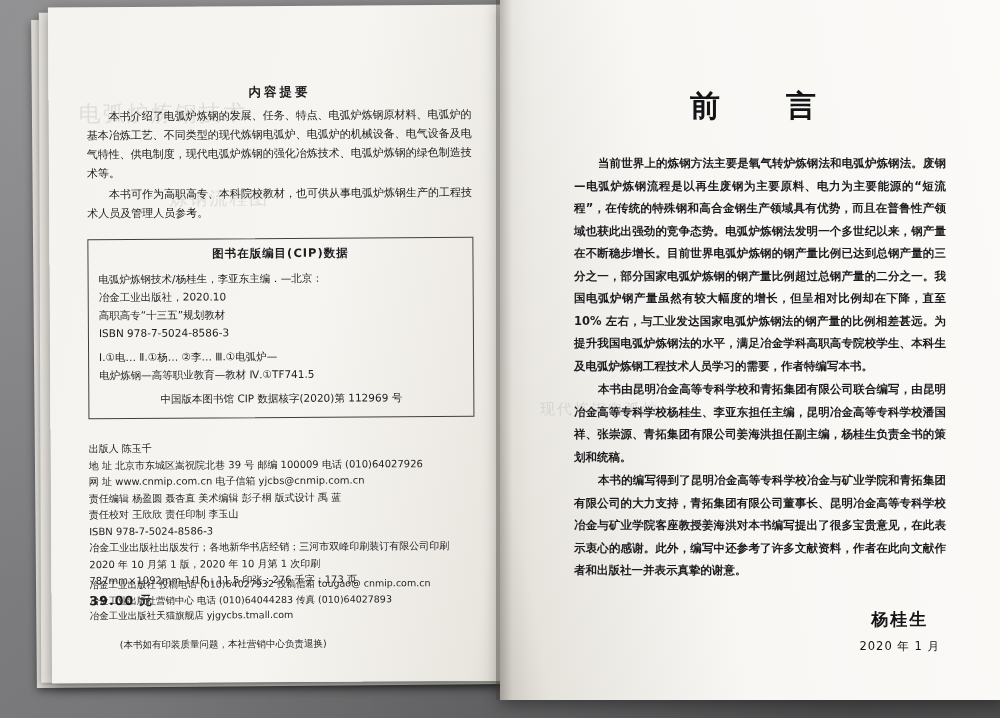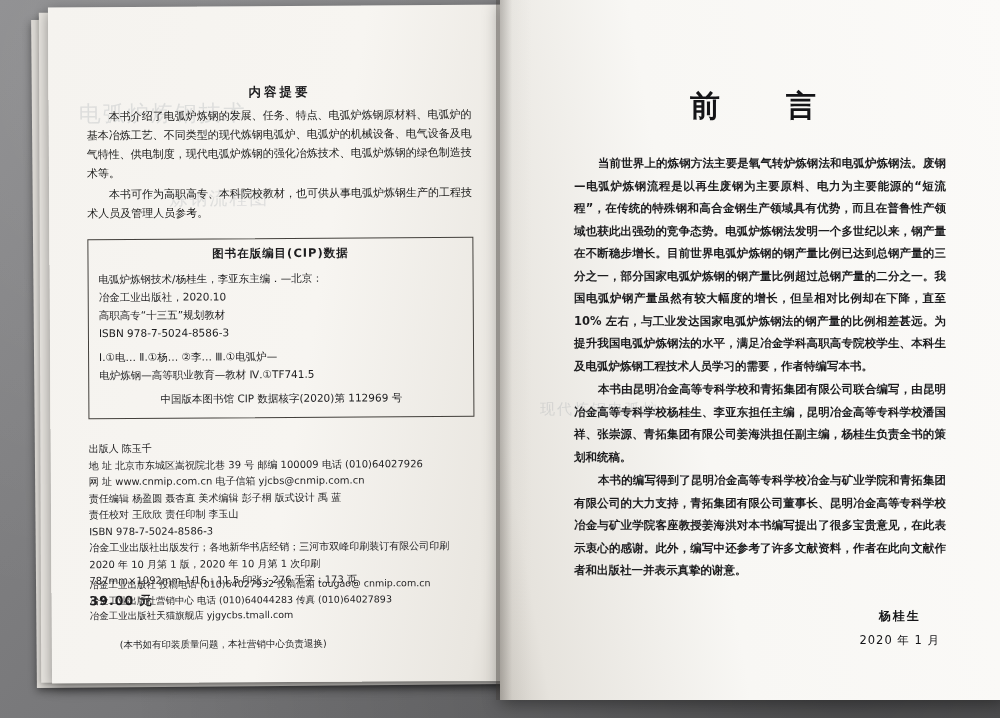--- a/index.html
+++ b/index.html
@@ -217,21 +217,21 @@
   .preface p { margin: 0 0 1px 0; text-indent: 24px; font-weight: bold; }
 
   .sign {
     position: absolute;
     right: 66px;
     top: 608px;
     text-align: center;
     color: #141417;
   }
   .sign .name {
-    font-size: 12px;
+    font-size: 17px;
     font-weight: bold;
     letter-spacing: 2px;
     font-family: Liberation Sans, sans-serif;
   }
   .sign .date {
     font-size: 11.5px;
     margin-top: 8px;
     letter-spacing: 1px;
   }
 

